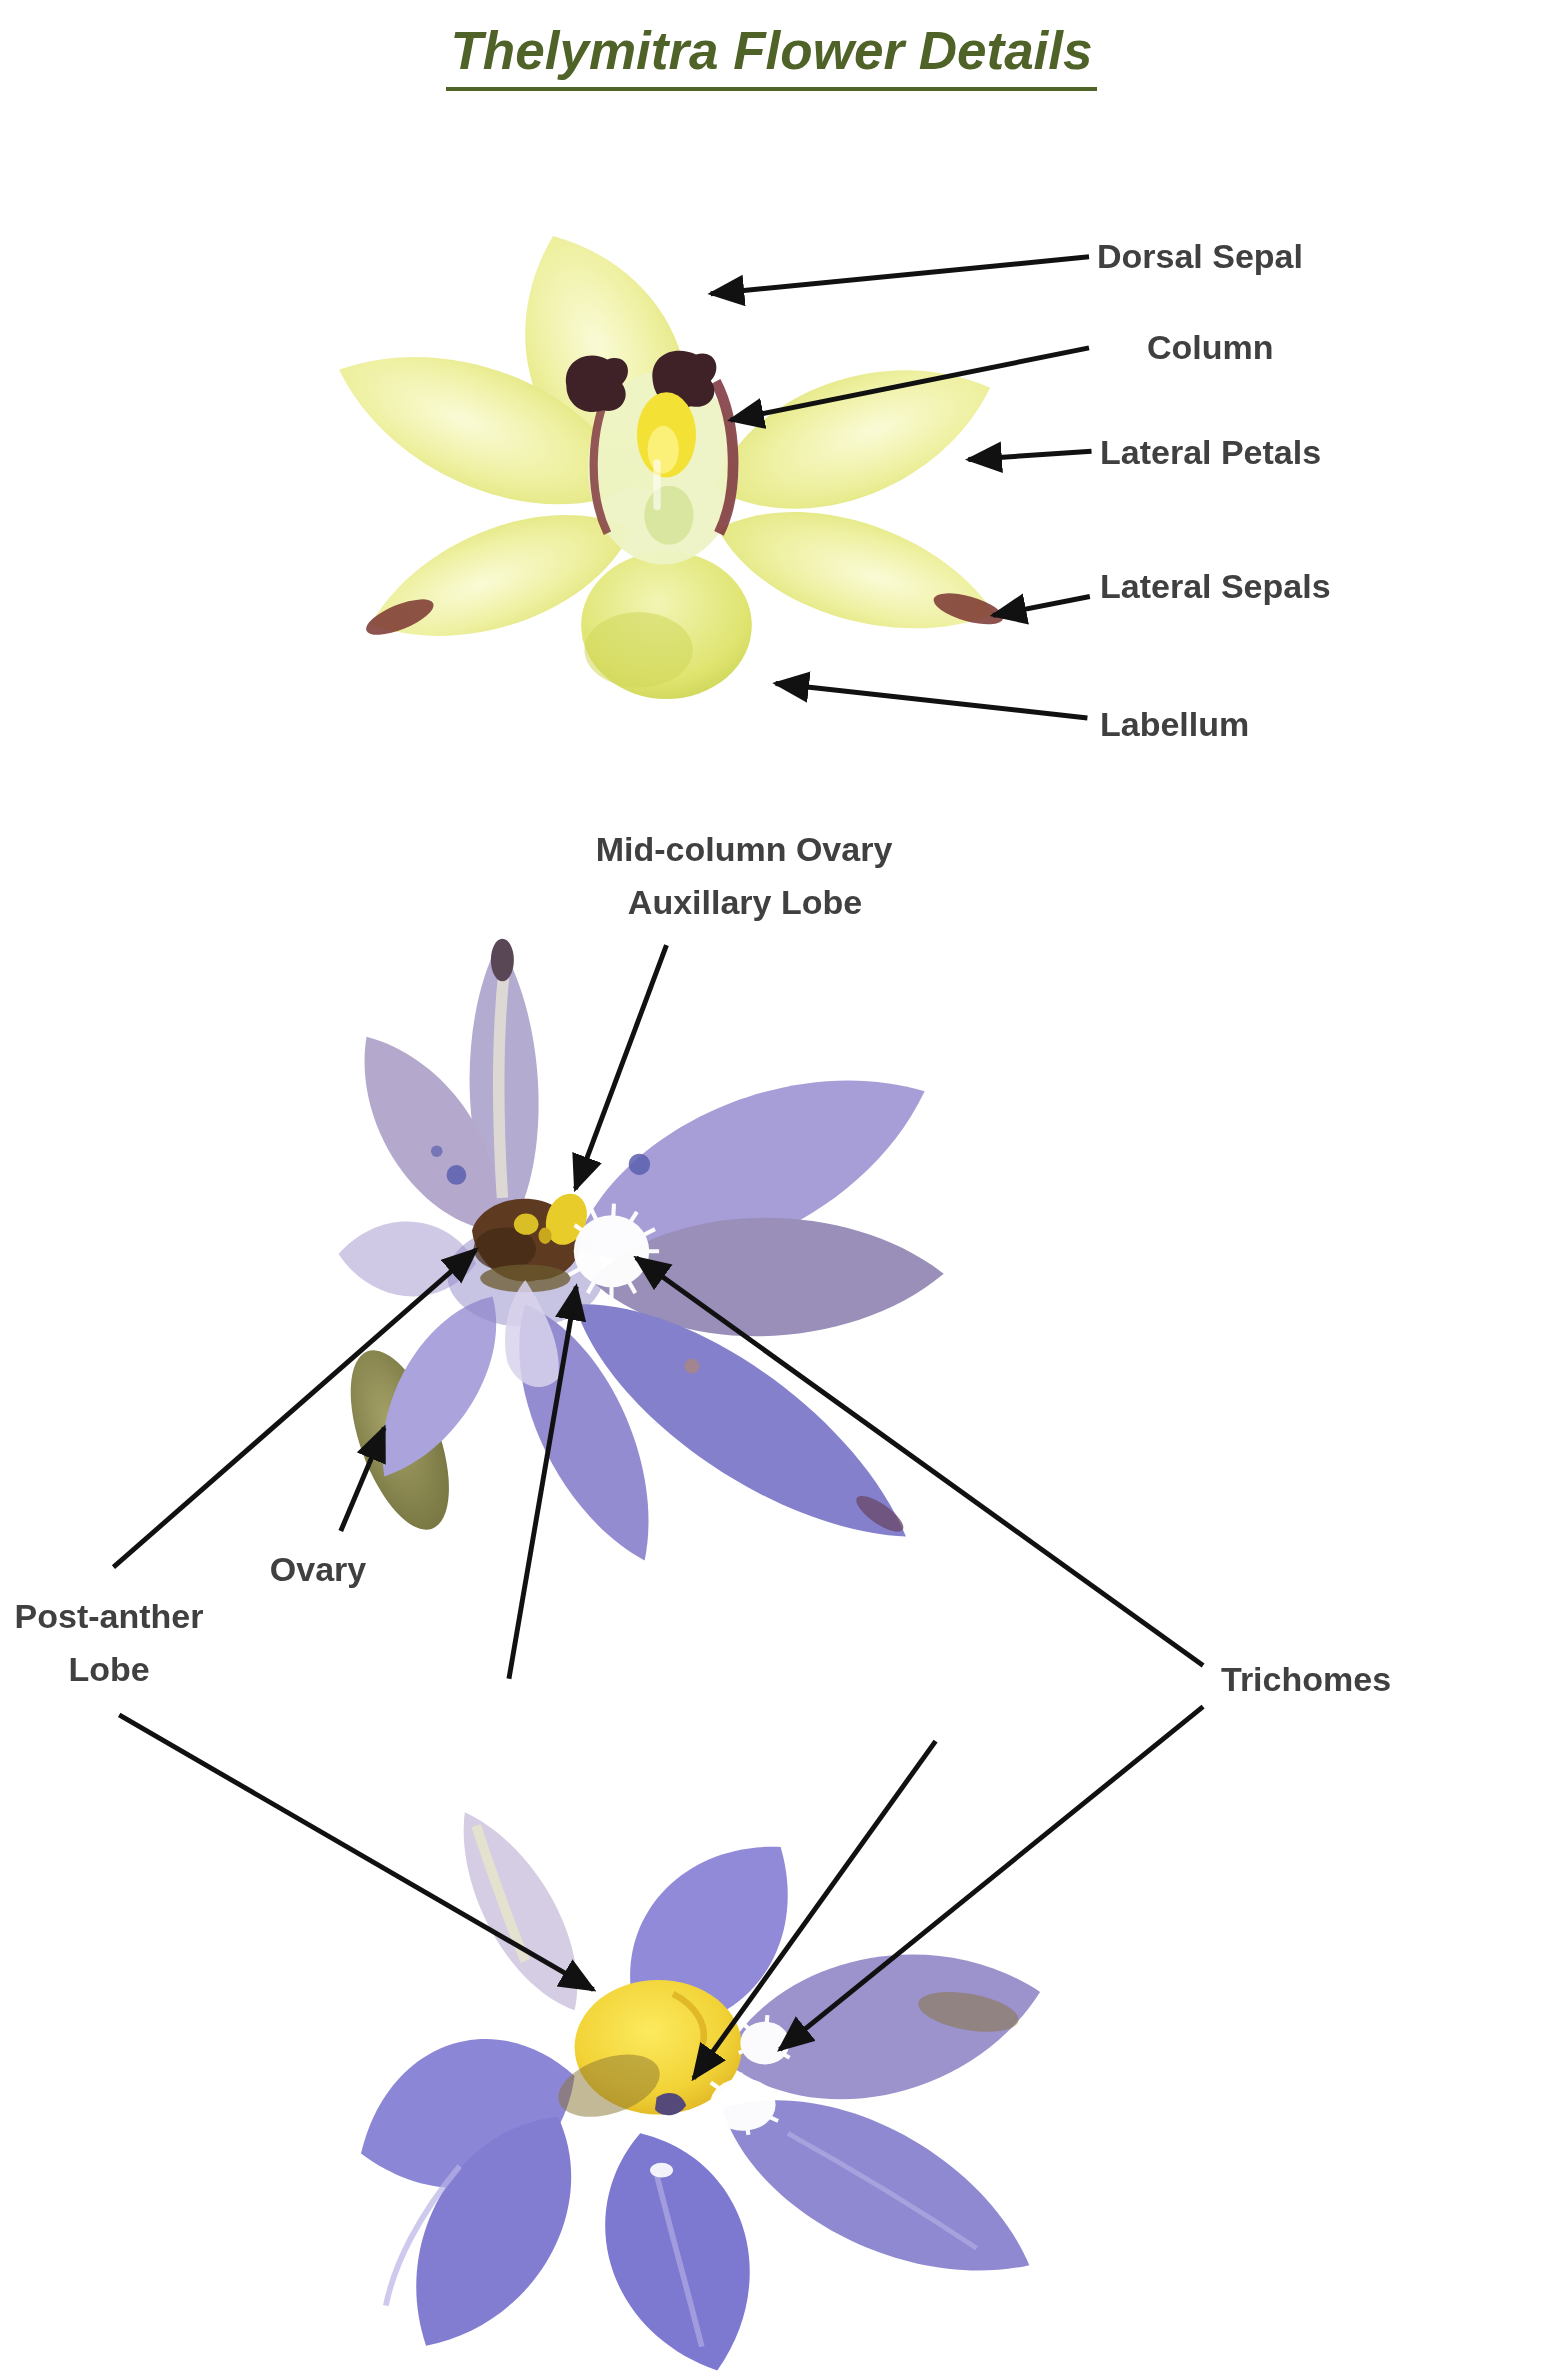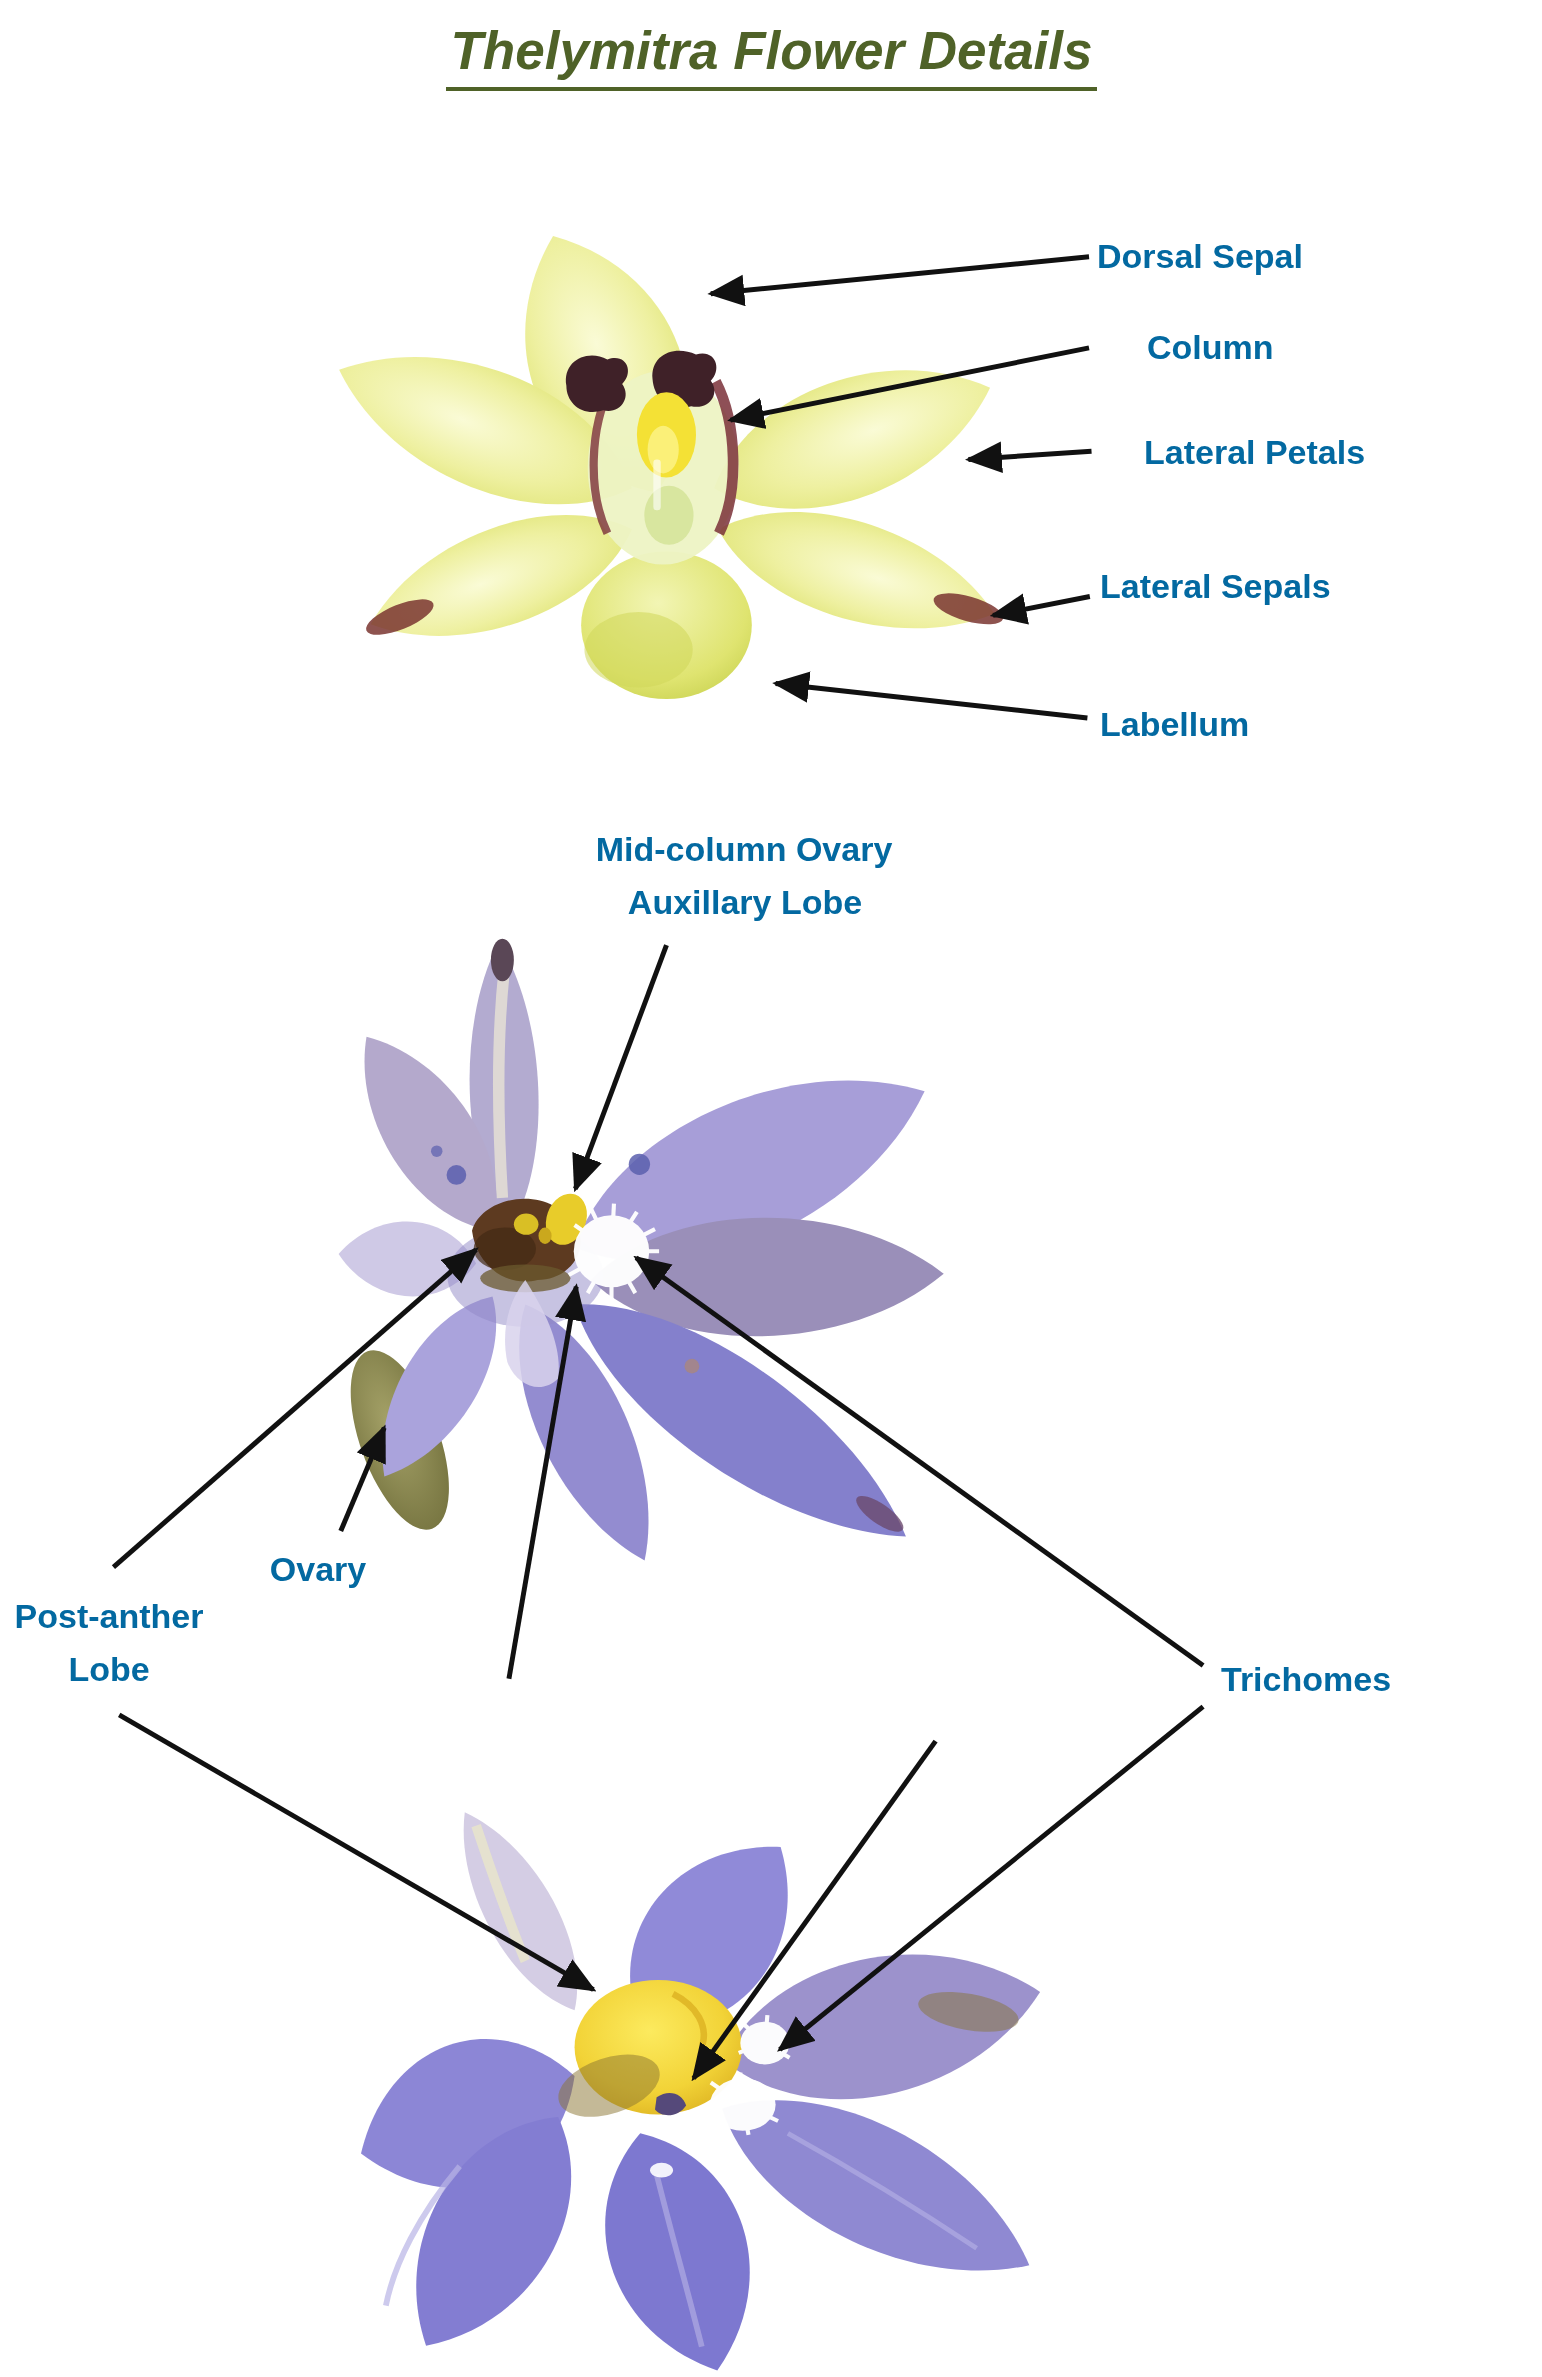--- a/index.html
+++ b/index.html
@@ -4,21 +4,21 @@
 <title>Thelymitra Flower Details</title>
 <style>
   html,body{margin:0;padding:0;background:#ffffff;}
   body{width:1543px;height:2377px;position:relative;overflow:hidden;
        font-family:"Liberation Sans",sans-serif;}
   .page{position:absolute;inset:0;width:1270px;height:2377px;}
   svg.canvas{position:absolute;left:0;top:0;width:1543px;height:2377px;display:block;}
   .title-wrap{position:absolute;left:0;top:19.7px;width:1543px;text-align:center;}
   .title-text{display:inline-block;font-size:53px;font-weight:bold;font-style:italic;
       color:#4f6228;border-bottom:4.9px solid #4f6228;padding:0 4.9px 6.6px 4.9px;letter-spacing:0px;}
-  .lbl{position:absolute;font-size:34px;font-weight:bold;color:#0369a1;
+  .lbl{position:absolute;font-size:34px;font-weight:bold;color:#404040;
       line-height:41px;white-space:nowrap;}
   .lbl.centered{transform:translateX(-50%);text-align:center;}
   .lbl.two-line{line-height:53px;}
   .lbl .ln{display:block;}
 </style>
 </head>
 <body>
 
 <div class="page">
 
@@ -176,21 +176,21 @@
     <line x1="1466" y1="2080" x2="950" y2="2498" marker-end="url(#ah)"></line>
   </g>
 </svg>
 
   <div class="title-wrap">
     <span class="title-text">Thelymitra Flower Details</span>
   </div>
 
   <div class="lbl" style="left:1097px;top:236px;">Dorsal Sepal</div>
   <div class="lbl" style="left:1147px;top:327px;">Column</div>
-  <div class="lbl" style="left:1100px;top:432px;margin-left:44px;">Lateral Petals</div>
+  <div class="lbl" style="left:1100px;top:432px;">Lateral Petals</div>
   <div class="lbl" style="left:1100px;top:566px;">Lateral Sepals</div>
   <div class="lbl" style="left:1100px;top:704px;">Labellum</div>
 
   <div class="lbl centered" style="left:744px;top:829px;">Mid-column Ovary</div>
   <div class="lbl centered" style="left:745px;top:882px;">Auxillary Lobe</div>
 
   <div class="lbl centered" style="left:318px;top:1549px;">Ovary</div>
 
   <div class="lbl centered two-line" style="left:109px;top:1590px;">
     <span class="ln">Post-anther</span>

